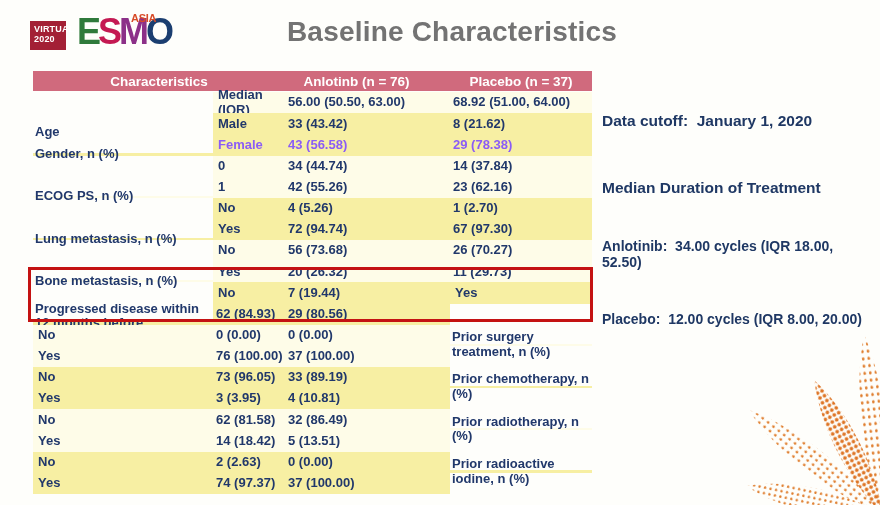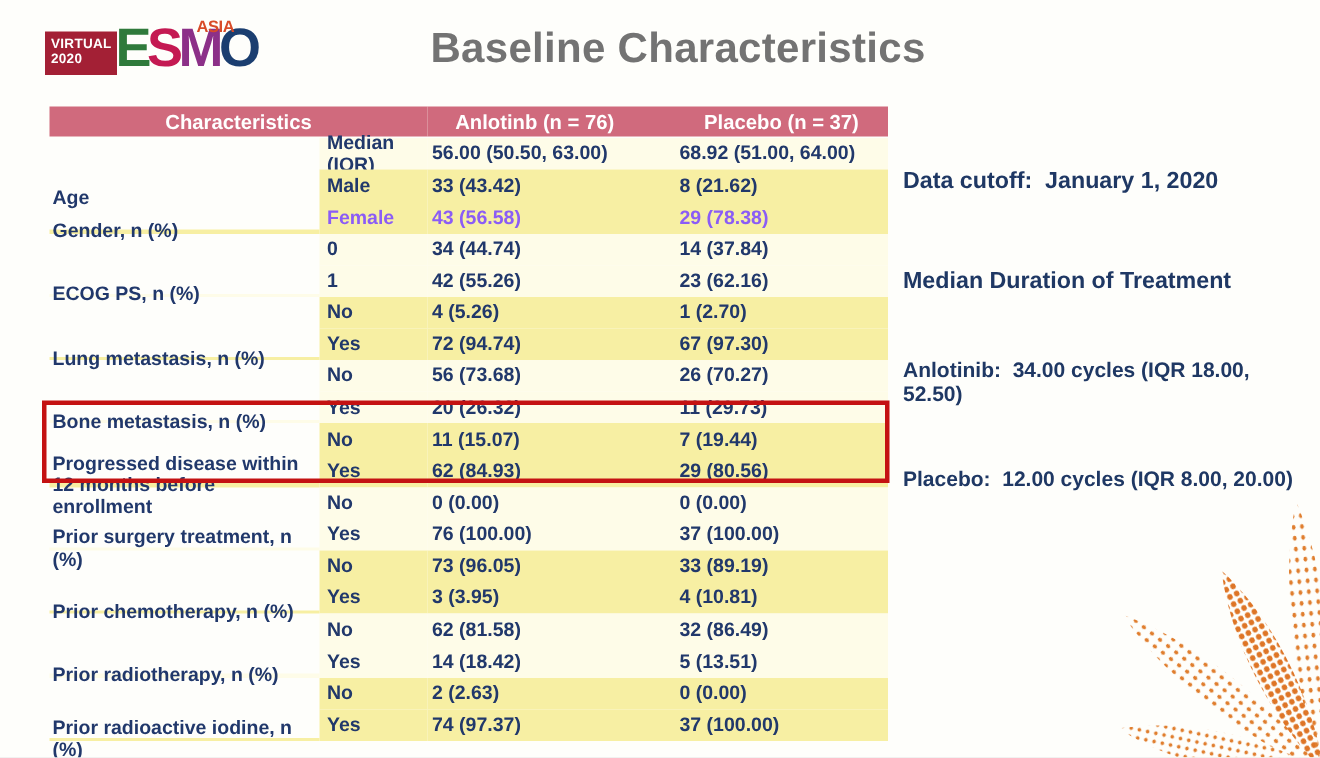--- a/index.html
+++ b/index.html
@@ -4,21 +4,21 @@
 <style>
   html,body{margin:0;padding:0;background:#e8e8e8;}
   .slide{
     position:relative;width:880px;height:505px;background:#fefefb;
     overflow:hidden;font-family:"Liberation Sans",sans-serif;
     -webkit-font-smoothing:antialiased;
   }
   
   .logo{position:absolute;left:30px;top:10px;width:140px;height:48px;}
   .virtual-box{
-    position:absolute;left:0;top:11px;width:48px;height:29px;background:#a32035;
+    position:absolute;left:0;top:11px;width:36px;height:29px;background:#a32035;
     color:#fff;font-weight:bold;font-size:9px;line-height:1.15;
     padding:3px 0 0 4px;box-sizing:border-box;letter-spacing:.2px;
   }
   .esmo{position:absolute;left:47px;top:4px;font-size:36px;font-weight:800;
     letter-spacing:-3px;line-height:1;}
   .asia{position:absolute;left:101px;top:2px;font-size:11px;font-weight:800;
     color:#d84b28;letter-spacing:-.3px;}
   
   .title{
     position:absolute;left:172px;top:16px;width:560px;text-align:center;
@@ -113,21 +113,20 @@
       <div class="cell value-cell band-dark">67 (97.30)</div>
       <div class="cell label-cell band-light" style="grid-row: span 2;">Bone metastasis, n (%)</div>
       <div class="cell sub-cell band-light">No</div>
       <div class="cell value-cell band-light">56 (73.68)</div>
       <div class="cell value-cell band-light">26 (70.27)</div>
       <div class="cell sub-cell band-light">Yes</div>
       <div class="cell value-cell band-light">20 (26.32)</div>
       <div class="cell value-cell band-light">11 (29.73)</div>
       <div class="cell label-cell band-dark" style="grid-row: span 2;">Progressed disease within 12 months before enrollment</div>
       <div class="cell sub-cell band-dark">No</div>
-      <div class="cell value-cell band-dark">11 (15.07)</div>
       <div class="cell value-cell band-dark">7 (19.44)</div>
       <div class="cell sub-cell band-dark">Yes</div>
       <div class="cell value-cell band-dark">62 (84.93)</div>
       <div class="cell value-cell band-dark">29 (80.56)</div>
       <div class="cell label-cell band-light" style="grid-row: span 2;">Prior surgery treatment, n (%)</div>
       <div class="cell sub-cell band-light">No</div>
       <div class="cell value-cell band-light">0 (0.00)</div>
       <div class="cell value-cell band-light">0 (0.00)</div>
       <div class="cell sub-cell band-light">Yes</div>
       <div class="cell value-cell band-light">76 (100.00)</div>

